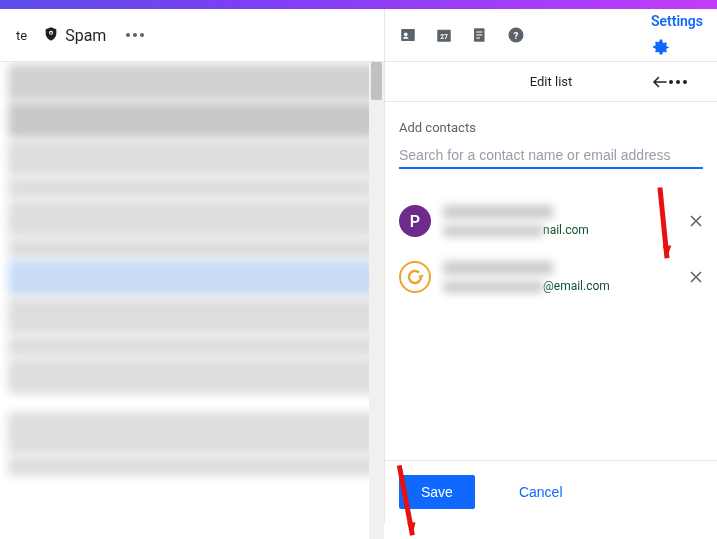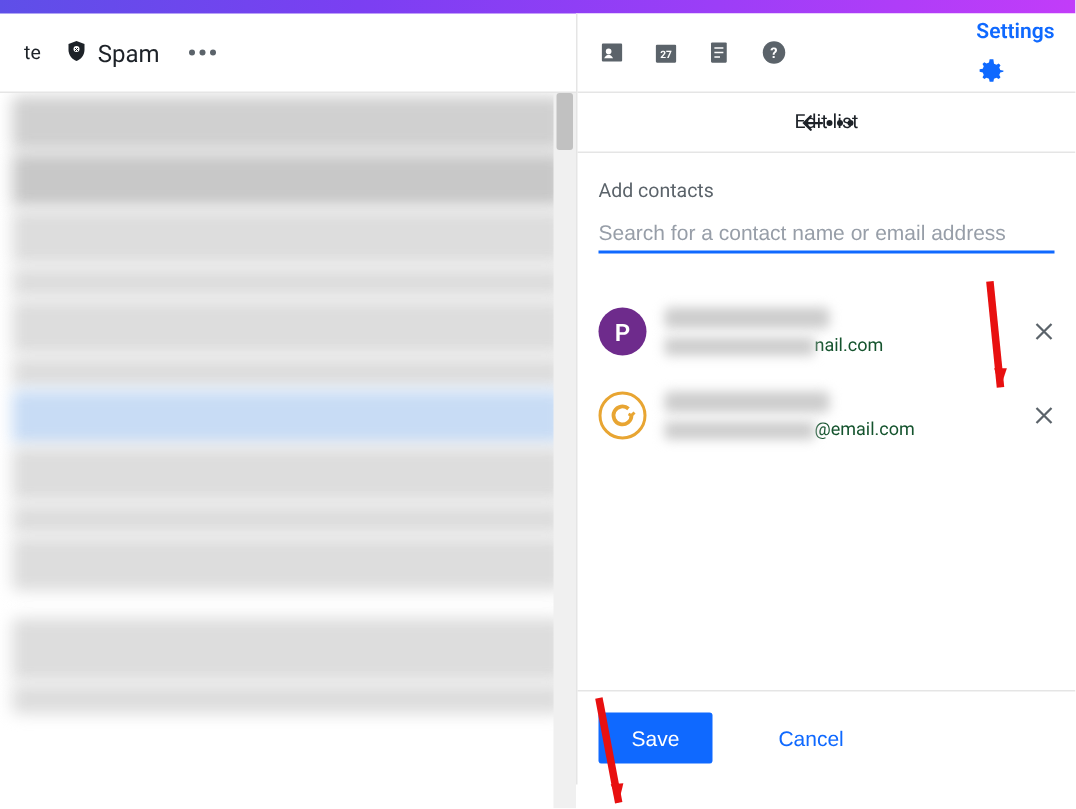--- a/index.html
+++ b/index.html
@@ -26,21 +26,21 @@
     
     .right-pane { position: absolute; right: 0; top: 9px; width: 333px; bottom: 16px; border-left: 1px solid #e5e5e5; background: #fff; display: flex; flex-direction: column; }
     
     .right-toolbar { height: 53px; display: flex; align-items: center; justify-content: space-between; padding: 0 14px; border-bottom: 1px solid #e5e5e5; }
     .right-icons { display: flex; align-items: center; gap: 18px; }
     .tb-icon { width: 18px; height: 18px; fill: #5b636a; cursor: pointer; }
     .settings-group { display: flex; align-items: flex-start; gap: 8px; flex-direction: column; }
     .settings-link { color: #0f69ff; font-weight: 600; font-size: 14px; cursor: pointer; }
     .gear-icon { width: 20px; height: 20px; fill: #0f69ff; cursor: pointer; }
     
-    .edit-header { height: 40px; display: flex; align-items: center; justify-content: center; padding: 0 30px; border-bottom: 1px solid #e5e5e5; }
+    .edit-header { height: 40px; display: flex; align-items: center; justify-content: flex-end; padding: 0 30px; border-bottom: 1px solid #e5e5e5; }
     .back-arrow { width: 18px; height: 18px; cursor: pointer; }
     .edit-title { font-size: 13px; color: #1d2228; position: absolute; left: 50%; transform: translateX(-50%); }
     .header-more { display: flex; gap: 3px; cursor: pointer; }
     .header-more span { width: 4px; height: 4px; border-radius: 50%; background: #1d2228; }
     
     .form-area { flex: 1; padding: 18px 14px; overflow-y: auto; }
     .field-label { font-size: 13px; color: #5b636a; margin-bottom: 8px; }
     .text-input { width: 100%; border: none; border-bottom: 1px solid #c5cbd0; font-size: 14px; padding: 4px 0; outline: none; color: #1d2228; }
     .text-input::placeholder { color: #979ea8; }
     .search-input { border-bottom: 2px solid #0f69ff; color: #0f69ff; }

